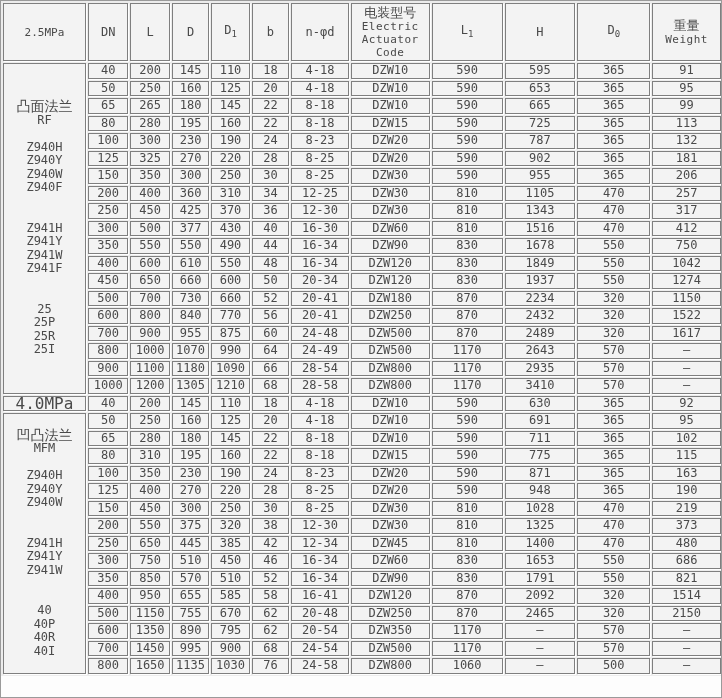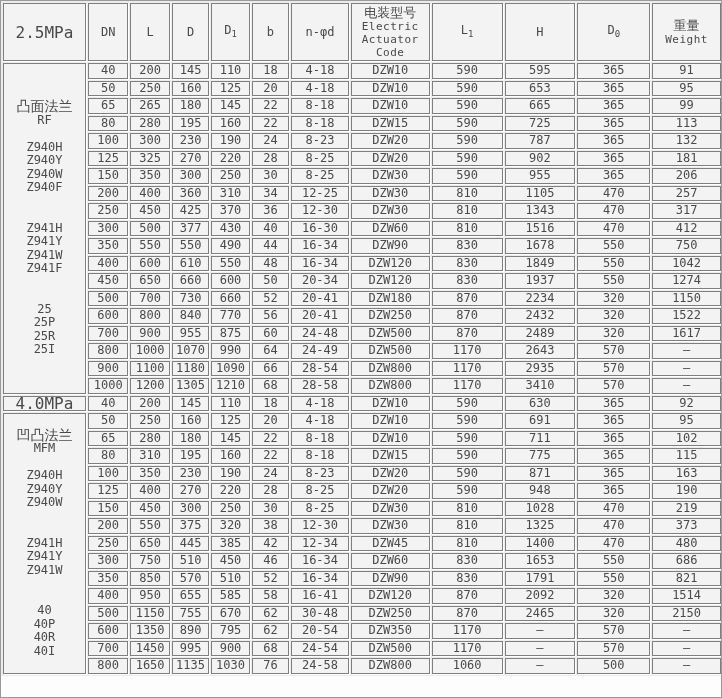--- a/index.html
+++ b/index.html
@@ -27,21 +27,21 @@
   thead th{height:56px;margin-left:38px;}
   th .cn{font-family:"Liberation Sans",sans-serif;font-size:13px;line-height:15px;}
   th .en{font-size:11px;line-height:13px;letter-spacing:0.5px;}
   sub{font-size:9px;line-height:9px;}
   td.side{
     vertical-align:middle;
     font-size:12px;line-height:13.5px;
   }
   td.side .ln{height:13.5px;}
   td.side .cn{font-family:"Liberation Sans",sans-serif;font-size:14px;text-align:center;}
-  th.corner{font-size:16px;}
+  th.corner{font-size:11px;}
   td.divider{font-size:16px;}
 </style>
 </head>
 <body>
 
 <div class="frame">
   <table class="spec">
     <colgroup>
       <col style="width:82px">
         <col style="width:40px">
@@ -524,21 +524,21 @@
           <td>2092</td>
           <td>320</td>
           <td>1514</td>
         </tr>
         <tr>
           <td>500</td>
           <td>1150</td>
           <td>755</td>
           <td>670</td>
           <td>62</td>
-          <td>30-48</td>
+          <td>20-48</td>
           <td>DZW250</td>
           <td>870</td>
           <td>2465</td>
           <td>320</td>
           <td>2150</td>
         </tr>
         <tr>
           <td>600</td>
           <td>1350</td>
           <td>890</td>

